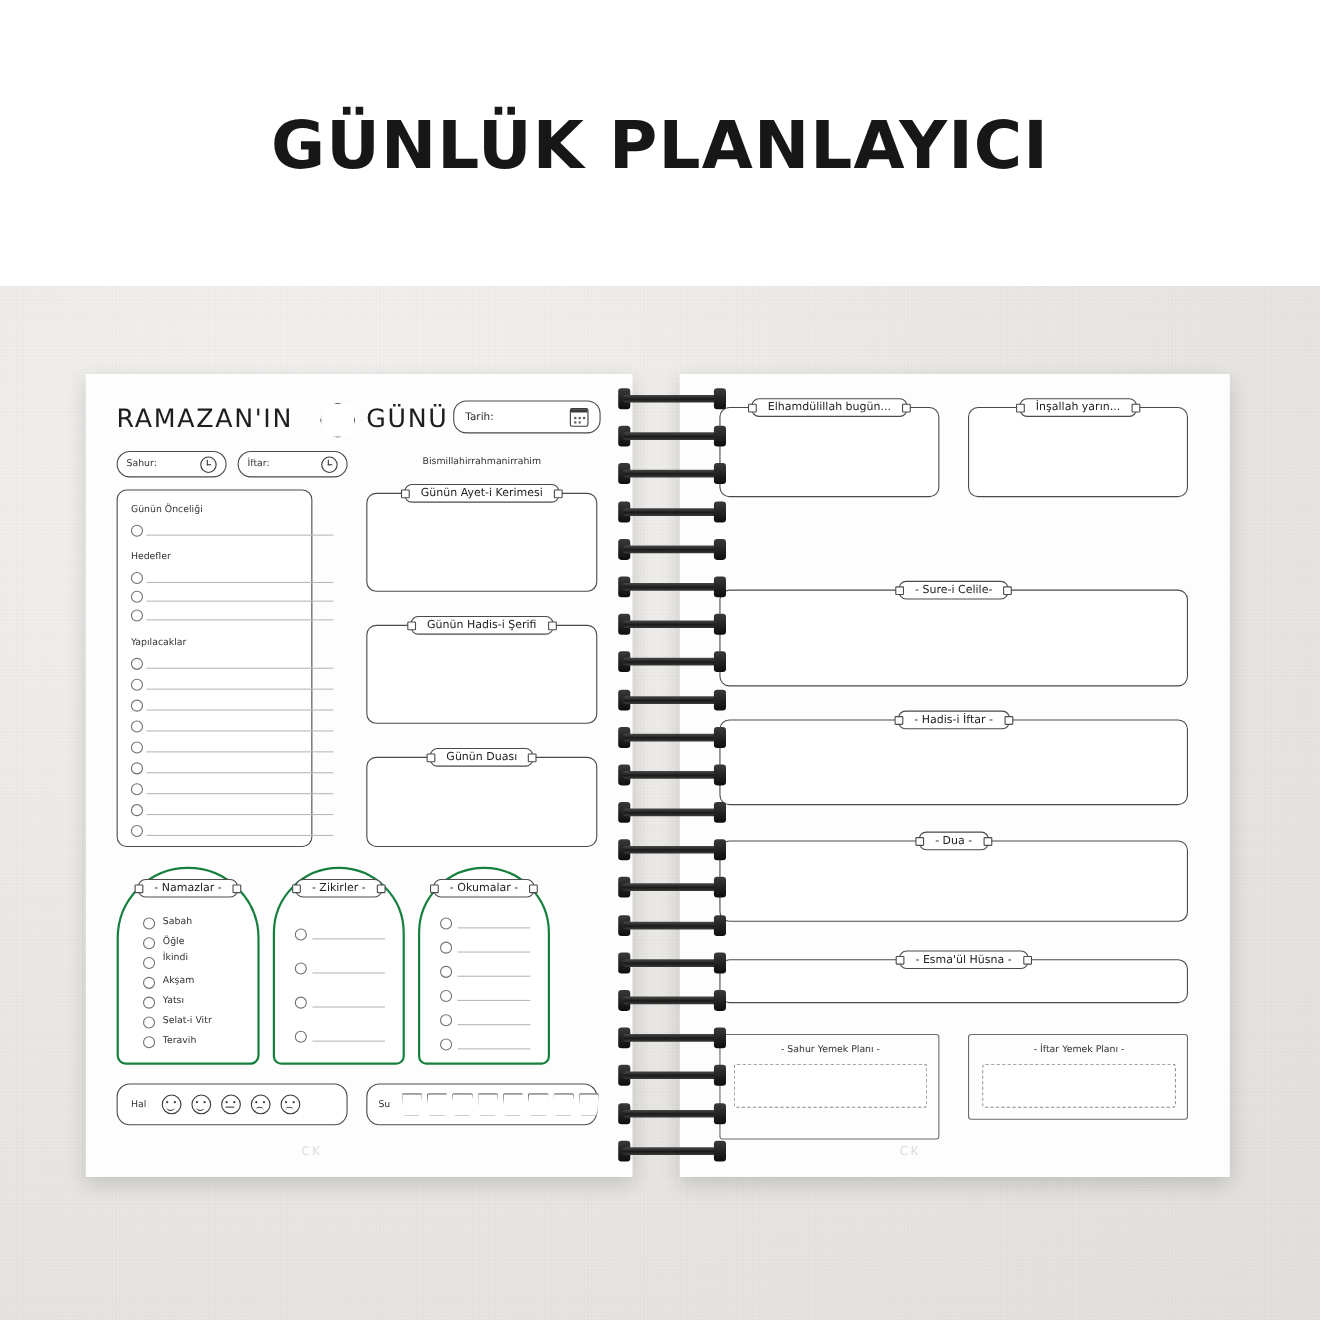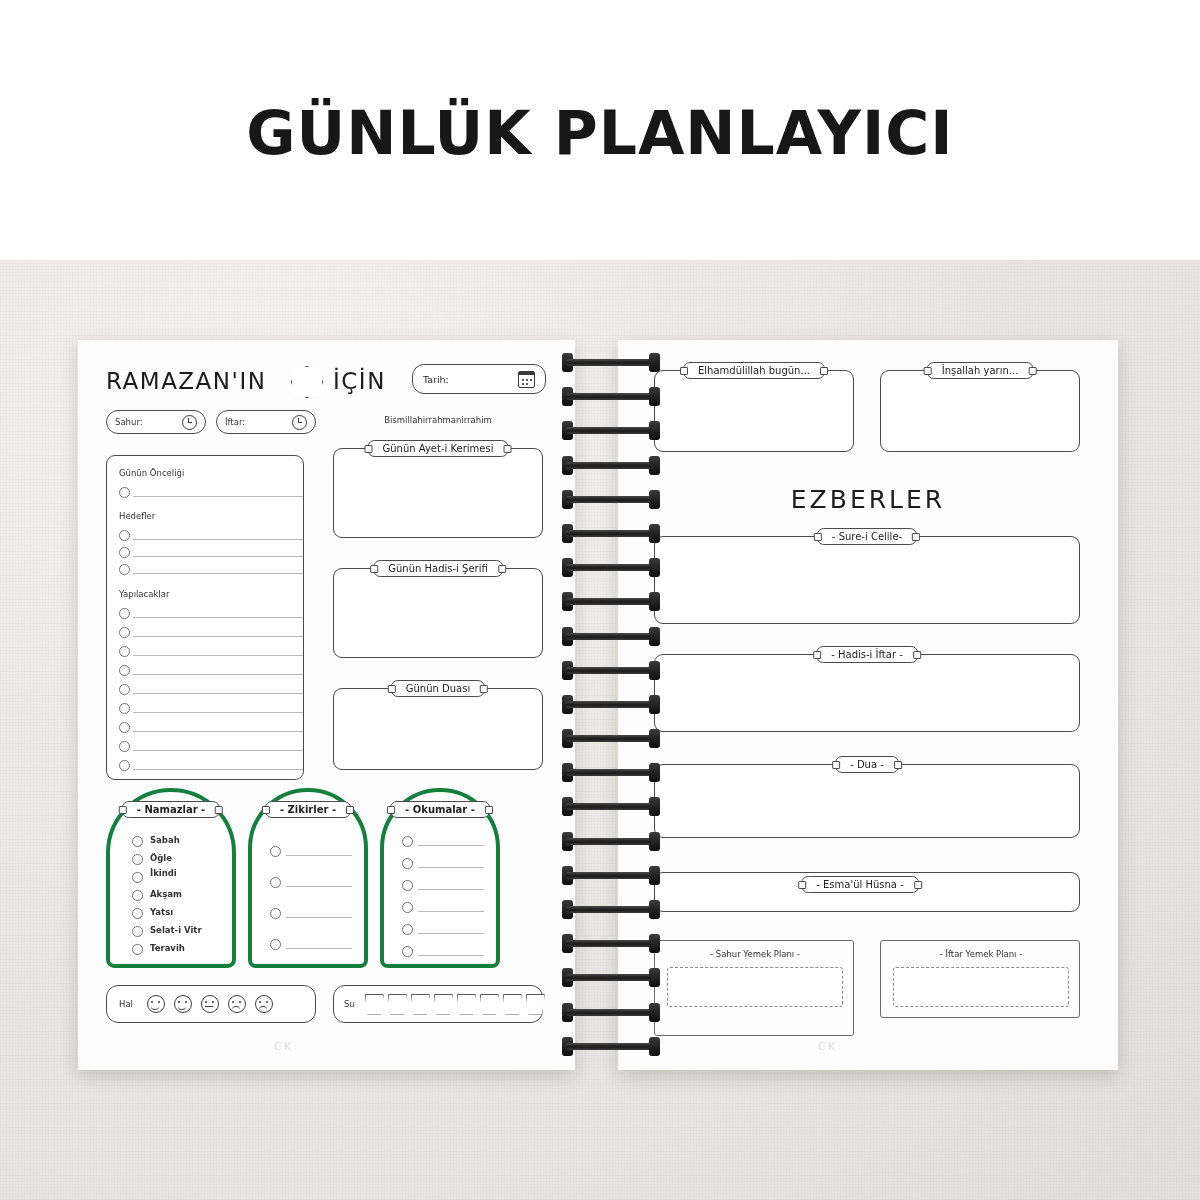--- a/index.html
+++ b/index.html
@@ -104,22 +104,22 @@
   .line{position:absolute;height:1px;background:#b9b9b9;}
   .circ{
     position:absolute;width:9px;height:9px;border:1px solid #6f6f6f;border-radius:50%;
     background:#fff;
   }
   .pill{
     position:absolute;border:1px solid #4a4a4a;border-radius:12px;background:#fff;
     display:flex;align-items:center;box-sizing:border-box;
   }
   .arch{
-    position:absolute;border:4px solid #15803d;background:#fff;
-    border-radius:70px 70px 9px 9px;box-sizing:border-box;font-weight:bold;
+    position:absolute;border:2px solid #15803d;background:#fff;
+    border-radius:70px 70px 9px 9px;box-sizing:border-box;
   }
   .clock{
     width:13px;height:13px;border:1px solid #3a3a3a;border-radius:50%;
     position:relative;display:inline-block;
   }
   .clock:before{content:"";position:absolute;left:5px;top:2.5px;width:1px;height:4.5px;background:#3a3a3a;}
   .clock:after{content:"";position:absolute;left:5px;top:6px;width:4px;height:1px;background:#3a3a3a;}
   .cal{
     width:15px;height:15px;border:1px solid #3a3a3a;border-radius:2px;position:relative;
     display:inline-block;
@@ -158,21 +158,21 @@
   </div>
 
   <div class="photo"></div>
 
   <div class="notebook">
 
     <div class="sheet left">
 
       <div class="title" style="left:28px;top:28px;">RAMAZAN'IN</div>
       <div class="stamp" style="left:213px;top:26px;"></div>
-      <div class="title" style="left:255px;top:28px;">İÇİN</div>
+      <div class="title" style="left:255px;top:28px;">GÜNÜ</div>
 
       <div class="pill" style="left:334px;top:24px;width:134px;height:30px;padding:0 10px;">
         <span class="small">Tarih:</span>
         <span class="cal" style="margin-left:auto;">
           <span class="d" style="left:3px;top:7px;"></span>
           <span class="d" style="left:7px;top:7px;"></span>
           <span class="d" style="left:11px;top:7px;"></span>
           <span class="d" style="left:3px;top:11px;"></span>
           <span class="d" style="left:7px;top:11px;"></span>
         </span>
@@ -182,21 +182,21 @@
         <span class="xsmall">Sahur:</span>
         <span class="clock" style="margin-left:auto;"></span>
       </div>
       <div class="pill" style="left:138px;top:70px;width:100px;height:24px;padding:0 8px;">
         <span class="xsmall">İftar:</span>
         <span class="clock" style="margin-left:auto;"></span>
       </div>
 
       <div class="lp xsmall" style="left:255px;top:75px;width:210px;text-align:center;">Bismillahirrahmanirrahim</div>
 
-      <div class="lp box" style="left:28px;top:115px;width:198px;height:325px;">
+      <div class="lp box" style="left:28px;top:105px;width:178px;height:325px;">
         <div class="lp xsmall" style="left:12px;top:12px;">Günün Önceliği</div>
         <div class="circ" style="left:12px;top:31px;"></div>
         <div class="line" style="left:26px;top:40px;width:170px;"></div>
 
         <div class="lp xsmall" style="left:12px;top:55px;text-align:right;">Hedefler</div>
         <div class="circ" style="left:12px;top:74px;"></div>
         <div class="line" style="left:26px;top:83px;width:170px;"></div>
         <div class="circ" style="left:12px;top:91px;"></div>
         <div class="line" style="left:26px;top:100px;width:170px;"></div>
         <div class="circ" style="left:12px;top:108px;"></div>
@@ -435,33 +435,32 @@
     </div>
 
     <div class="sheet right">
 
       <div class="lp box" style="left:36px;top:30px;width:200px;height:82px;"></div>
       <div class="label-tag tag-notch" style="left:136px;top:22px;">Elhamdülillah bugün...</div>
 
       <div class="lp box" style="left:262px;top:30px;width:200px;height:82px;"></div>
       <div class="label-tag tag-notch" style="left:362px;top:22px;">İnşallah yarın...</div>
 
-      <div class="lp" style="left:0;top:145px;width:500px;text-align:center;font-size:25px;letter-spacing:3px;color:#1d1d1d;">EZBERLER</div>
 
       <div class="lp box" style="left:36px;top:196px;width:426px;height:88px;"></div>
       <div class="label-tag tag-notch" style="left:249px;top:188px;">- Sure-i Celile-</div>
 
       <div class="lp box" style="left:36px;top:314px;width:426px;height:78px;"></div>
       <div class="label-tag tag-notch" style="left:249px;top:306px;">- Hadis-i İftar -</div>
 
       <div class="lp box" style="left:36px;top:424px;width:426px;height:74px;"></div>
       <div class="label-tag tag-notch" style="left:249px;top:416px;">- Dua -</div>
 
       <div class="lp box" style="left:36px;top:532px;width:426px;height:40px;"></div>
-      <div class="label-tag tag-notch" style="left:242px;top:524px;margin-top:12px;">- Esma'ül Hüsna -</div>
+      <div class="label-tag tag-notch" style="left:258px;top:524px;">- Esma'ül Hüsna -</div>
 
       <div class="lp thin" style="left:36px;top:600px;width:200px;height:96px;border-radius:3px;">
         <div class="lp xsmall" style="left:0;top:8px;width:200px;text-align:center;">- Sahur Yemek Planı -</div>
         <div class="lp dashbox" style="left:12px;top:26px;width:176px;height:40px;"></div>
       </div>
       <div class="lp thin" style="left:262px;top:600px;width:200px;height:78px;border-radius:3px;">
         <div class="lp xsmall" style="left:0;top:8px;width:200px;text-align:center;">- İftar Yemek Planı -</div>
         <div class="lp dashbox" style="left:12px;top:26px;width:176px;height:40px;"></div>
       </div>
 

